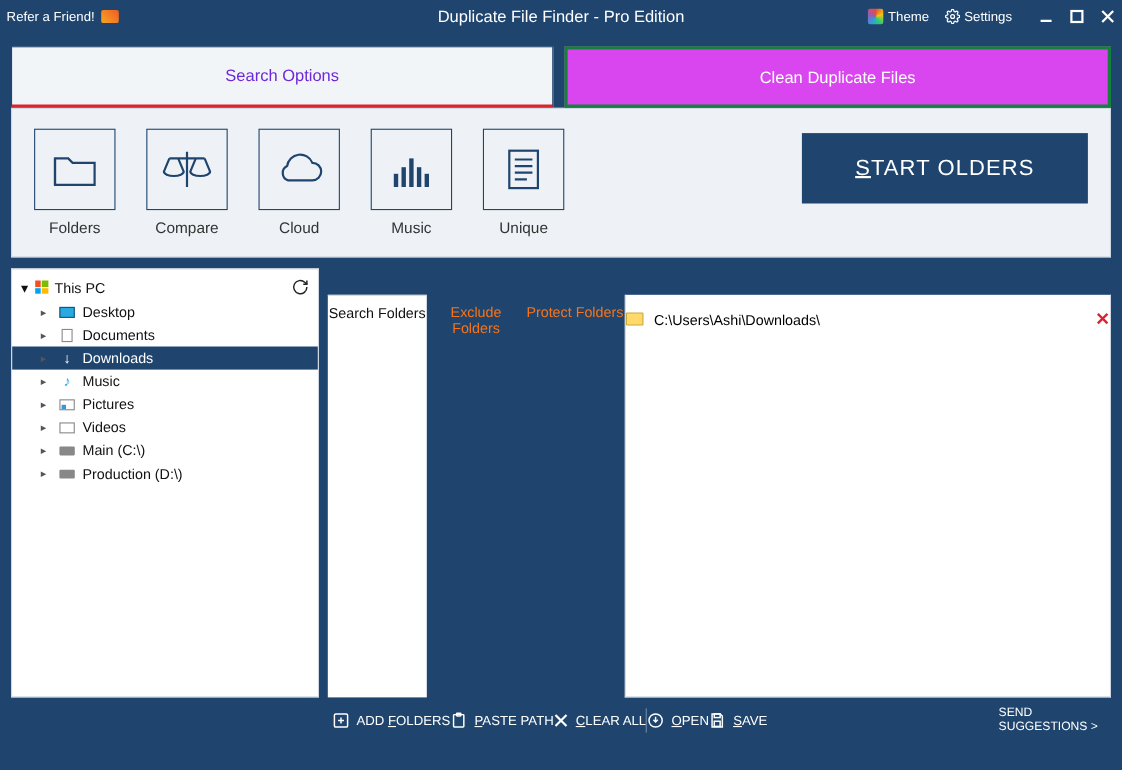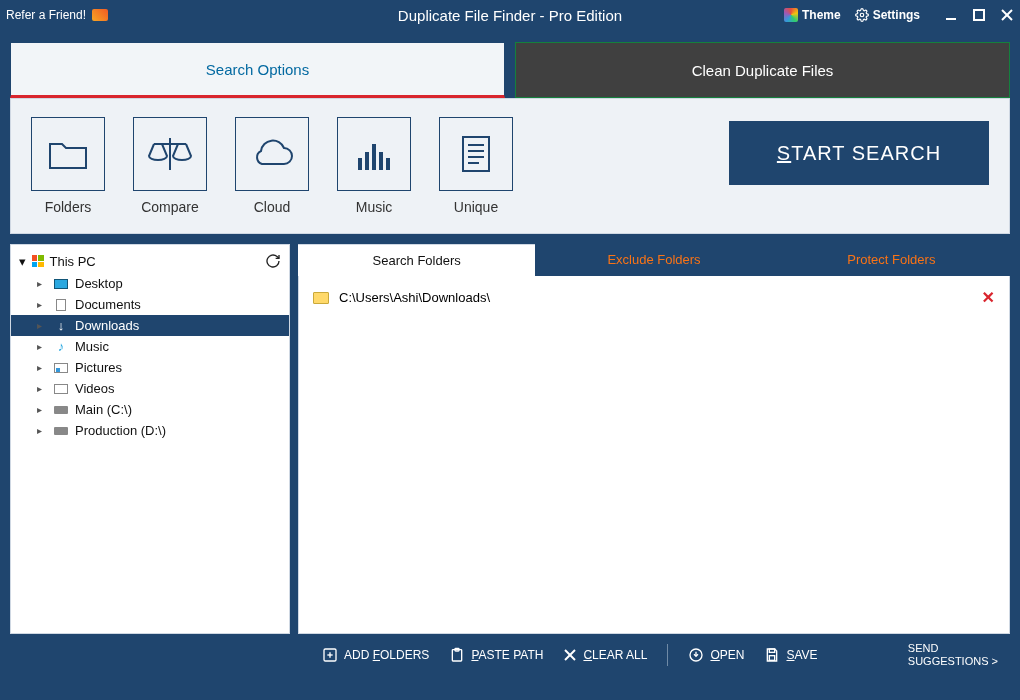--- a/index.html
+++ b/index.html
@@ -4,31 +4,31 @@
 <style>
   * { box-sizing: border-box; margin: 0; padding: 0; font-family: "Segoe UI", Arial, sans-serif; }
   body { width: 1020px; height: 700px; background: #1f456e; overflow: hidden; }
 
   
   .titlebar { height: 30px; background: #1f456e; color: #fff; display: flex; align-items: center; font-size: 12px; padding: 0 6px; }
   .titlebar .refer { display: flex; align-items: center; gap: 6px; cursor: pointer; }
   .titlebar .refer-icon { width: 16px; height: 12px; background: linear-gradient(45deg,#f6a623,#f15a24); border-radius: 2px; position: relative; }
   .titlebar .app-title { position: absolute; left: 50%; transform: translateX(-50%); font-size: 15px; }
   .titlebar .right { margin-left: auto; display: flex; align-items: center; gap: 14px; }
-  .titlebar .right .itm { display: flex; align-items: center; gap: 4px; cursor: pointer; font-weight: bold; }
+  .titlebar .right .itm { display: flex; align-items: center; gap: 4px; cursor: pointer; }
   .titlebar .win { display: flex; align-items: center; gap: 14px; margin-left: 10px; }
   .titlebar .win div { cursor: pointer; }
   .theme-ico { width: 14px; height: 14px; background: conic-gradient(#e74c3c,#f1c40f,#2ecc71,#3498db,#9b59b6,#e74c3c); border-radius: 2px; }
   .gear-ico svg { width: 14px; height: 14px; }
 
   
   .top-tabs { display: flex; padding: 12px 10px 0 10px; gap: 10px; }
-  .top-tab { flex: 1; height: 56px; background: #f2f5f8; color: #0369a1; display: flex; align-items: center; justify-content: center; font-size: 15px; border: 1px solid #1f456e; cursor: pointer; }
+  .top-tab { flex: 1; height: 56px; background: #f2f5f8; color: #6d28d9; display: flex; align-items: center; justify-content: center; font-size: 15px; border: 1px solid #1f456e; cursor: pointer; }
   .top-tab.active { border-bottom: 3px solid #d9252e; }
-  .top-tab.inactive { background: #404040; color: #fff; border: 1px solid #15803d; }
+  .top-tab.inactive { background: #d946ef; color: #fff; border: 3px solid #15803d; }
 
   
   .strip { margin: 0 10px; padding: 18px 20px; background: #eef2f6; border: 1px solid #cfd8e3; display: flex; align-items: flex-start; gap: 28px; }
   .cat { display: flex; flex-direction: column; align-items: center; gap: 8px; cursor: pointer; }
   .cat .box { width: 74px; height: 74px; border: 1px solid #1f456e; display: flex; align-items: center; justify-content: center; color: #1f456e; }
   .cat.active .box { background: #1f456e; color: #fff; }
   .cat span.lbl { font-size: 14px; color: #333; }
   .strip .spacer { flex: 1; }
   .start-btn { width: 260px; height: 64px; background: #1f456e; color: #fff; display: flex; align-items: center; justify-content: center; font-size: 20px; letter-spacing: 1px; cursor: pointer; margin-top: 4px; }
   .start-btn .u { text-decoration: underline; }
@@ -47,31 +47,31 @@
   .ico-dl { color: #2aa8e0; font-weight: bold; }
   .tnode.sel .ico-dl { color: #fff; }
   .ico-music { color: #2aa8e0; }
   .ico-pic { width: 14px; height: 10px; background: #fff; border: 1px solid #888; position: relative; }
   .ico-pic::after { content: ""; position: absolute; bottom: 0; left: 1px; width: 4px; height: 4px; background: #3498db; }
   .ico-vid { width: 14px; height: 10px; background: #fff; border: 1px solid #888; }
   .ico-drive { width: 14px; height: 8px; background: #888; border-radius: 1px; }
   .ico-win { width: 12px; height: 12px; display: grid; grid-template-columns: 1fr 1fr; grid-template-rows: 1fr 1fr; gap: 1px; }
   .ico-win div:nth-child(1){background:#f25022}.ico-win div:nth-child(2){background:#7fba00}.ico-win div:nth-child(3){background:#00a4ef}.ico-win div:nth-child(4){background:#ffb900}
 
-  .right-pane { flex: 1; display: flex; flex-direction: column; }
+  .right-pane { flex: 1; display: flex; flex-direction: row; margin-top: 24px; }
   .subtabs { display: flex; background: #1f456e; }
   .subtab { flex: 1; text-align: center; color: #f97316; font-size: 13px; padding: 8px 0; cursor: pointer; }
   .subtab.active { background: #fff; color: #111; border-top: 1px solid #cfd8e3; }
-  .folderlist { flex: 1; background: #fff; border: 1px solid #cfd8e3; border-top: none; padding: 12px 14px; font-size: 13px; }
+  .folderlist { flex: 1; background: #fff; border: 1px solid #cfd8e3; border-top: none; padding: 12px 0; font-size: 13px; }
   .frow { display: flex; align-items: center; gap: 10px; }
   .frow .folder-ico { width: 16px; height: 12px; background: #ffd96a; border: 1px solid #caa93a; border-radius: 1px; }
   .frow .del { margin-left: auto; color: #d9252e; font-weight: bold; font-size: 16px; cursor: pointer; }
 
   
-  .bottom { height: 42px; margin: 0 10px; display: flex; align-items: center; padding: 0 12px; color: #fff; font-size: 12px; gap: 20px; }
+  .bottom { height: 42px; margin: 0 10px; display: flex; align-items: center; padding: 0 12px; color: #fff; font-size: 12px; }
   .bottom .bbtn { display: flex; align-items: center; gap: 6px; cursor: pointer; }
   .bottom .sep { width: 1px; height: 22px; background: #6f8aa6; }
   .bottom .u { text-decoration: underline; }
   .bottom .sugg { margin-left: auto; line-height: 1.2; cursor: pointer; font-size: 11px; }
 
   svg { display: block; }
 </style>
 </head>
 <body>
 
@@ -183,21 +183,21 @@
             <line x1="9" y1="18" x2="25" y2="18"></line>
             <line x1="9" y1="24" x2="25" y2="24"></line>
             <line x1="9" y1="30" x2="20" y2="30"></line>
           </svg>
     </span>
       </div>
     <span class="lbl">Unique</span>
   </div>
   <div class="spacer"></div>
   <div class="start-btn">
-    <span><span class="u">S</span><span>TART SEARCH</span></span>
+    <span><span class="u">S</span><span>TART OLDERS</span></span>
   </div>
 </div>
 
 <div class="main">
   <div class="tree">
     <div class="tree-header">
       <span class="arrow">▾</span>
       <span class="ticon">
           <span class="ico-win">
             <div></div>

